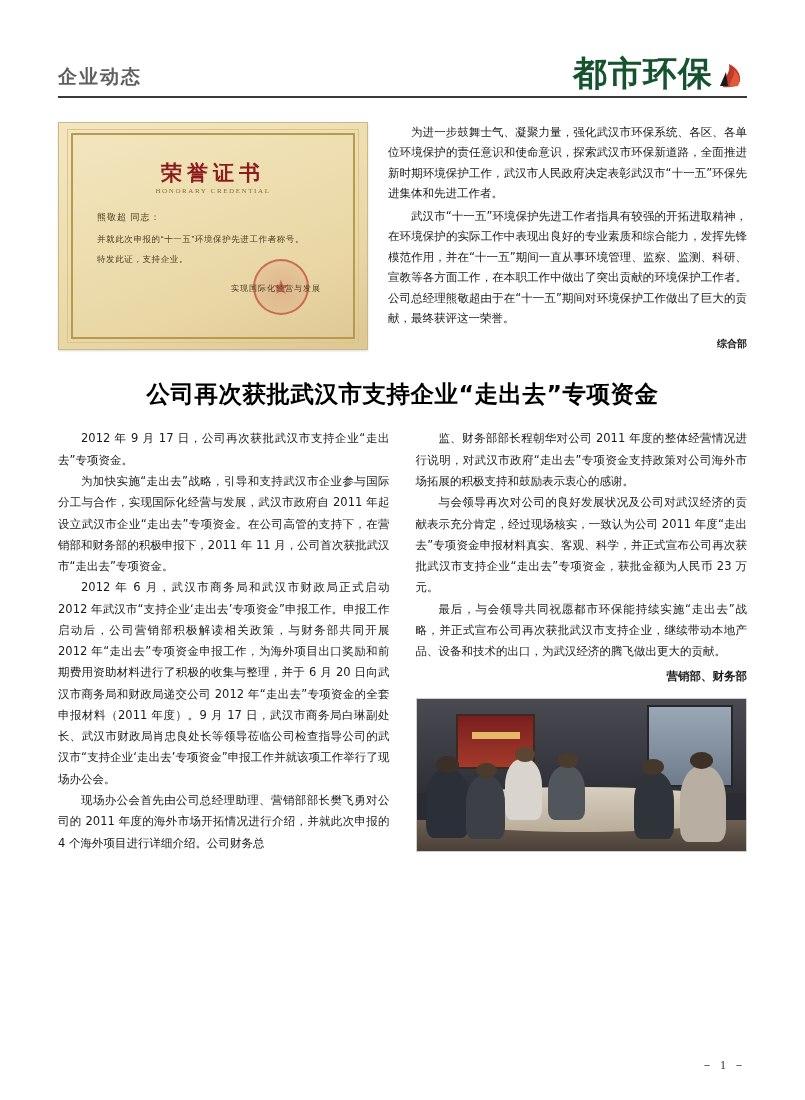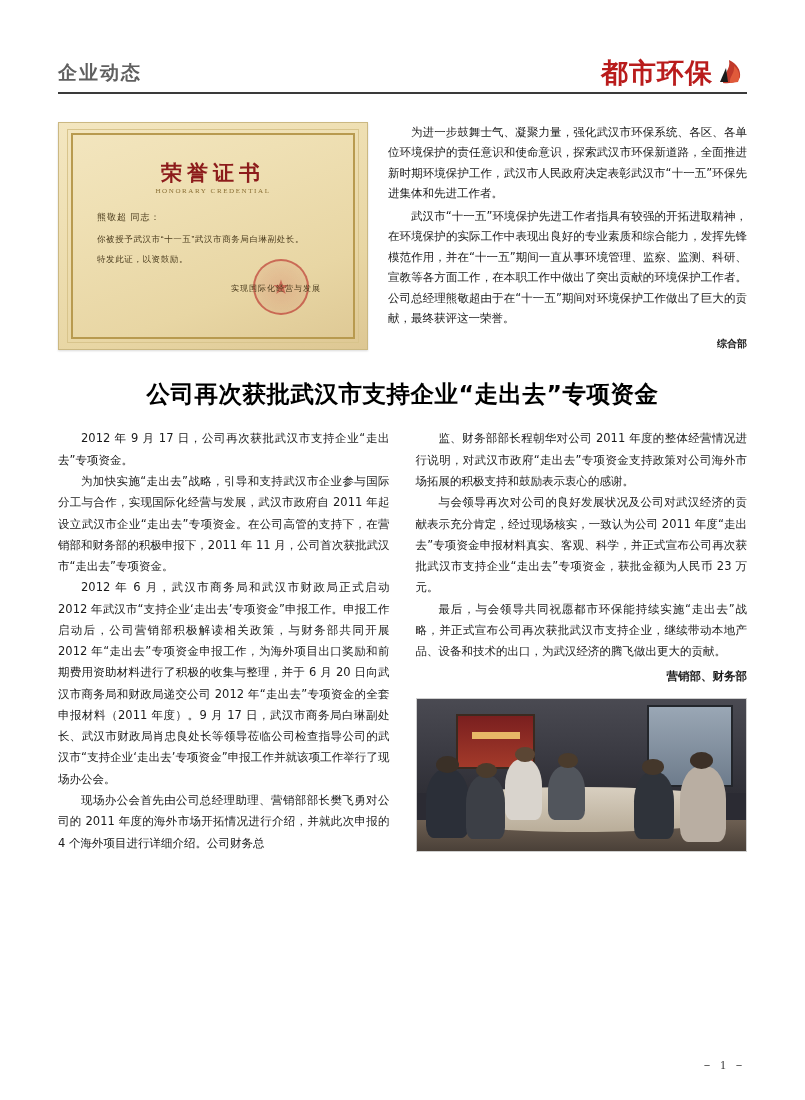--- a/index.html
+++ b/index.html
@@ -40,24 +40,24 @@
     letter-spacing: 2px;
     color: #5f5f5f;
     font-family: "DejaVu Sans", "Liberation Sans", sans-serif;
   }
   .brand {
     display: flex;
     align-items: flex-end;
     gap: 4px;
   }
   .brand-text {
-    font-size: 27px;
+    font-size: 34px;
     font-weight: bold;
     letter-spacing: 1px;
-    color: #b91c1c;
+    color: #14532d;
     font-family: "DejaVu Sans", "Liberation Sans", sans-serif;
     line-height: 1;
   }
   .brand-mark {
     width: 30px;
     height: 30px;
     position: relative;
     display: inline-block;
   }
   .brand-mark svg { display: block; }
@@ -296,22 +296,22 @@
     <div class="title1">
     </div>
 
     <div class="a1-body">
       <div class="cert-wrap">
         <div class="cert">
           <div class="cert-frame"></div>
           <div class="cert-title">荣誉证书</div>
           <div class="cert-subtitle">HONORARY CREDENTIAL</div>
           <div class="cert-name">熊敬超  同志：</div>
-          <div class="cert-line l1">你被授予武汉市“十一五”武汉市商务局白琳副处长。</div>
-          <div class="cert-line l2">特发此证，以资鼓励。</div>
+          <div class="cert-line l1">并就此次申报的“十一五”环境保护先进工作者称号。</div>
+          <div class="cert-line l2">特发此证，支持企业。</div>
           <div class="cert-seal"></div>
           <div class="cert-date">实现国际化经营与发展</div>
         </div>
       </div>
 
       <div class="a1-text">
         <p>为进一步鼓舞士气、凝聚力量，强化武汉市环保系统、各区、各单位环境保护的责任意识和使命意识，探索武汉市环保新道路，全面推进新时期环境保护工作，武汉市人民政府决定表彰武汉市“十一五”环保先进集体和先进工作者。</p>
         <p>武汉市“十一五”环境保护先进工作者指具有较强的开拓进取精神，在环境保护的实际工作中表现出良好的专业素质和综合能力，发挥先锋模范作用，并在“十一五”期间一直从事环境管理、监察、监测、科研、宣教等各方面工作，在本职工作中做出了突出贡献的环境保护工作者。公司总经理熊敬超由于在“十一五”期间对环境保护工作做出了巨大的贡献，最终获评这一荣誉。</p>
         <div class="byline">综合部</div>
       </div>

